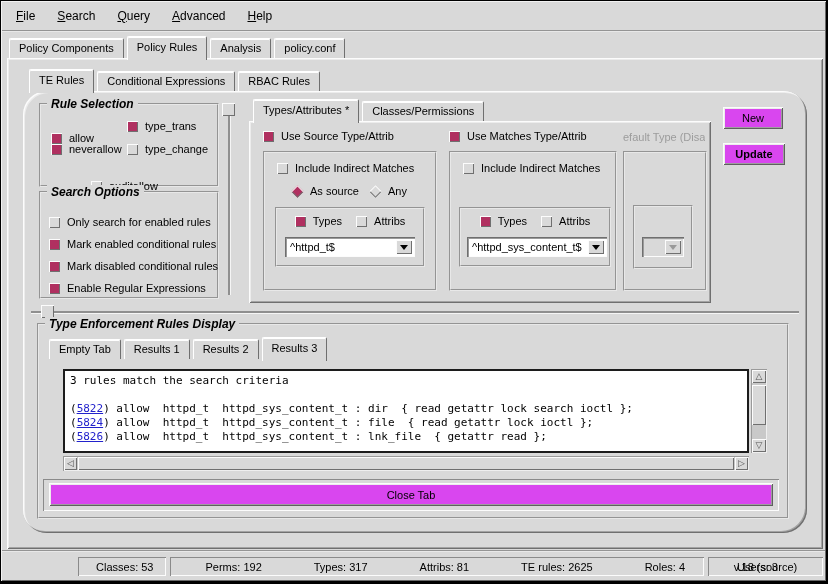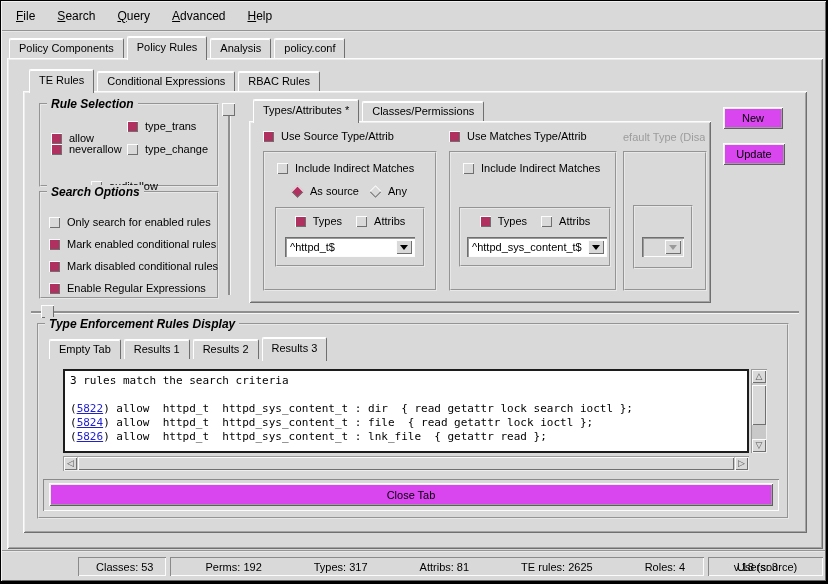--- a/index.html
+++ b/index.html
@@ -23,21 +23,21 @@
   .menu-item::first-letter{ text-decoration:underline; }
   
   .tabrow{ position:absolute; display:flex; align-items:flex-end; z-index:5; }
   .tab{ height:20px; line-height:19px; padding:0 9px; background:#d9d9d9;
     border-top:1px solid #fff; border-left:1px solid #fff; border-right:1px solid #6f6f6f;
     border-top-left-radius:2px; border-top-right-radius:2px; margin-right:3px;
     box-shadow: inset 0 1px 0 #fff; white-space:nowrap; }
   .tab.active{ height:24px; line-height:21px; margin-bottom:-2px; z-index:6; position:relative; }
   
   .main-frame{ position:absolute; left:6px; top:57px; width:816px; height:491px; }
-  .te-frame{ position:absolute; left:22px; top:90px; width:784px; height:442px; }
+  .te-frame{ position:absolute; left:22px; top:90px; width:784px; height:442px;border-radius:24px; }
   .abs{ position:absolute; }
   
   .group{ position:absolute; border:2px groove #e8e8e8; }
   .legend{ position:absolute; top:-8px; left:6px; background:#d9d9d9; padding:0 4px;
     font-weight:bold; font-style:italic; font-size:12px; white-space:nowrap; }
   
   .chk{ position:absolute; display:flex; align-items:center; height:14px; white-space:nowrap; cursor:default; }
   .box{ width:11px; height:11px; background:#d9d9d9; margin-right:7px; flex:0 0 auto;
     box-shadow: inset 1px 1px 0 #fcfcfc, inset -1px -1px 0 #6f6f6f; }
   .box.checked{ background:#b03060; }
@@ -244,21 +244,21 @@
             <span class="val"></span>
             <span class="arrow-btn">
                 <span class="tri-dn"></span>
               </span>
           </div>
         </div>
       </div>
     </div>
 
     <div class="btn" style="left:700px; top:16px; width:60px; height:22px;">New</div>
-    <div class="btn" style="left:700px; top:52px; width:62px; height:22px;">Update</div>
+    <div class="btn" style="left:700px; top:52px; width:62px; height:22px;font-weight:bold;">Update</div>
 
     <div class="sash-h" style="left:8px; top:220px; width:768px;"></div>
     <div class="sash-handle" style="left:18px; top:214px;"></div>
 
     <div class="group" style="left:14px; top:232px; width:752px; height:196px;">
       <span class="legend">Type Enforcement Rules Display</span>
 
       <div class="tabrow" style="left:10px; top:12px; height:22px;">
         <div class="tab">Empty Tab</div>
         <div class="tab">Results 1</div>

